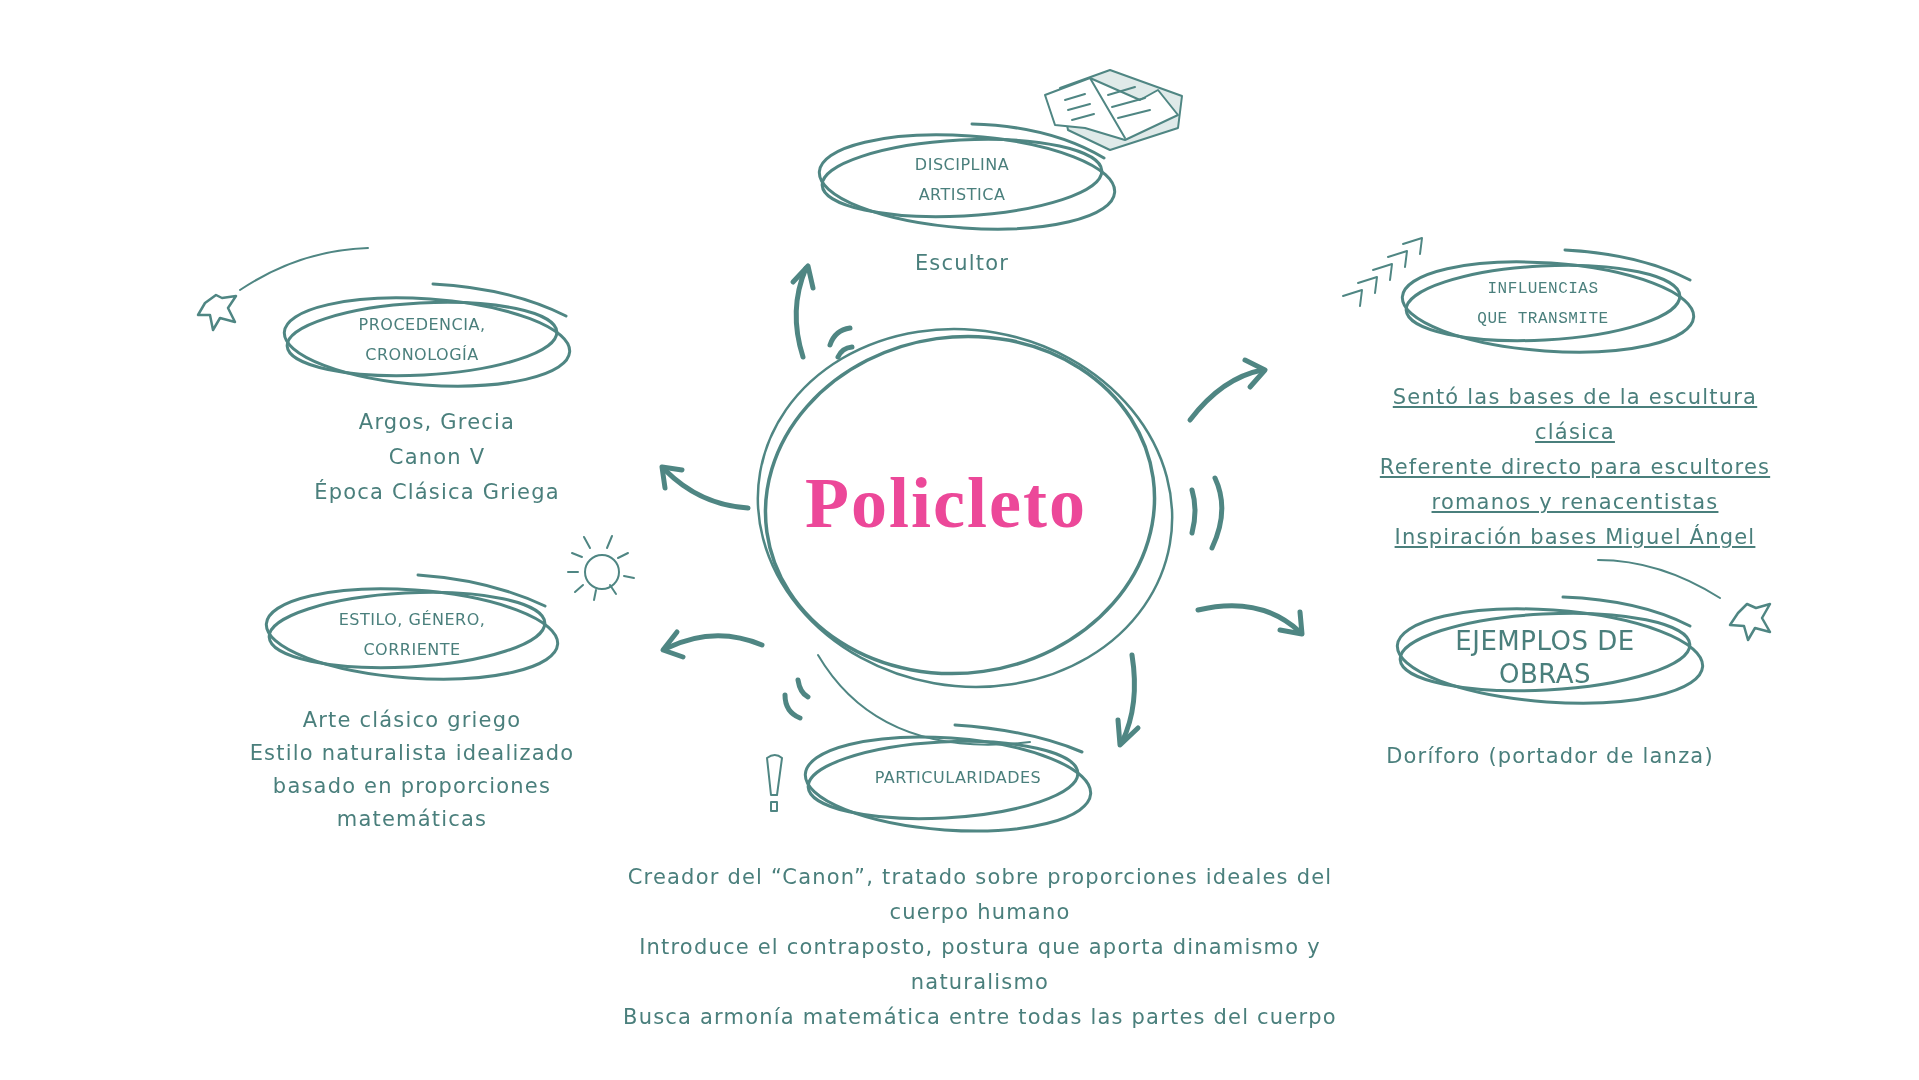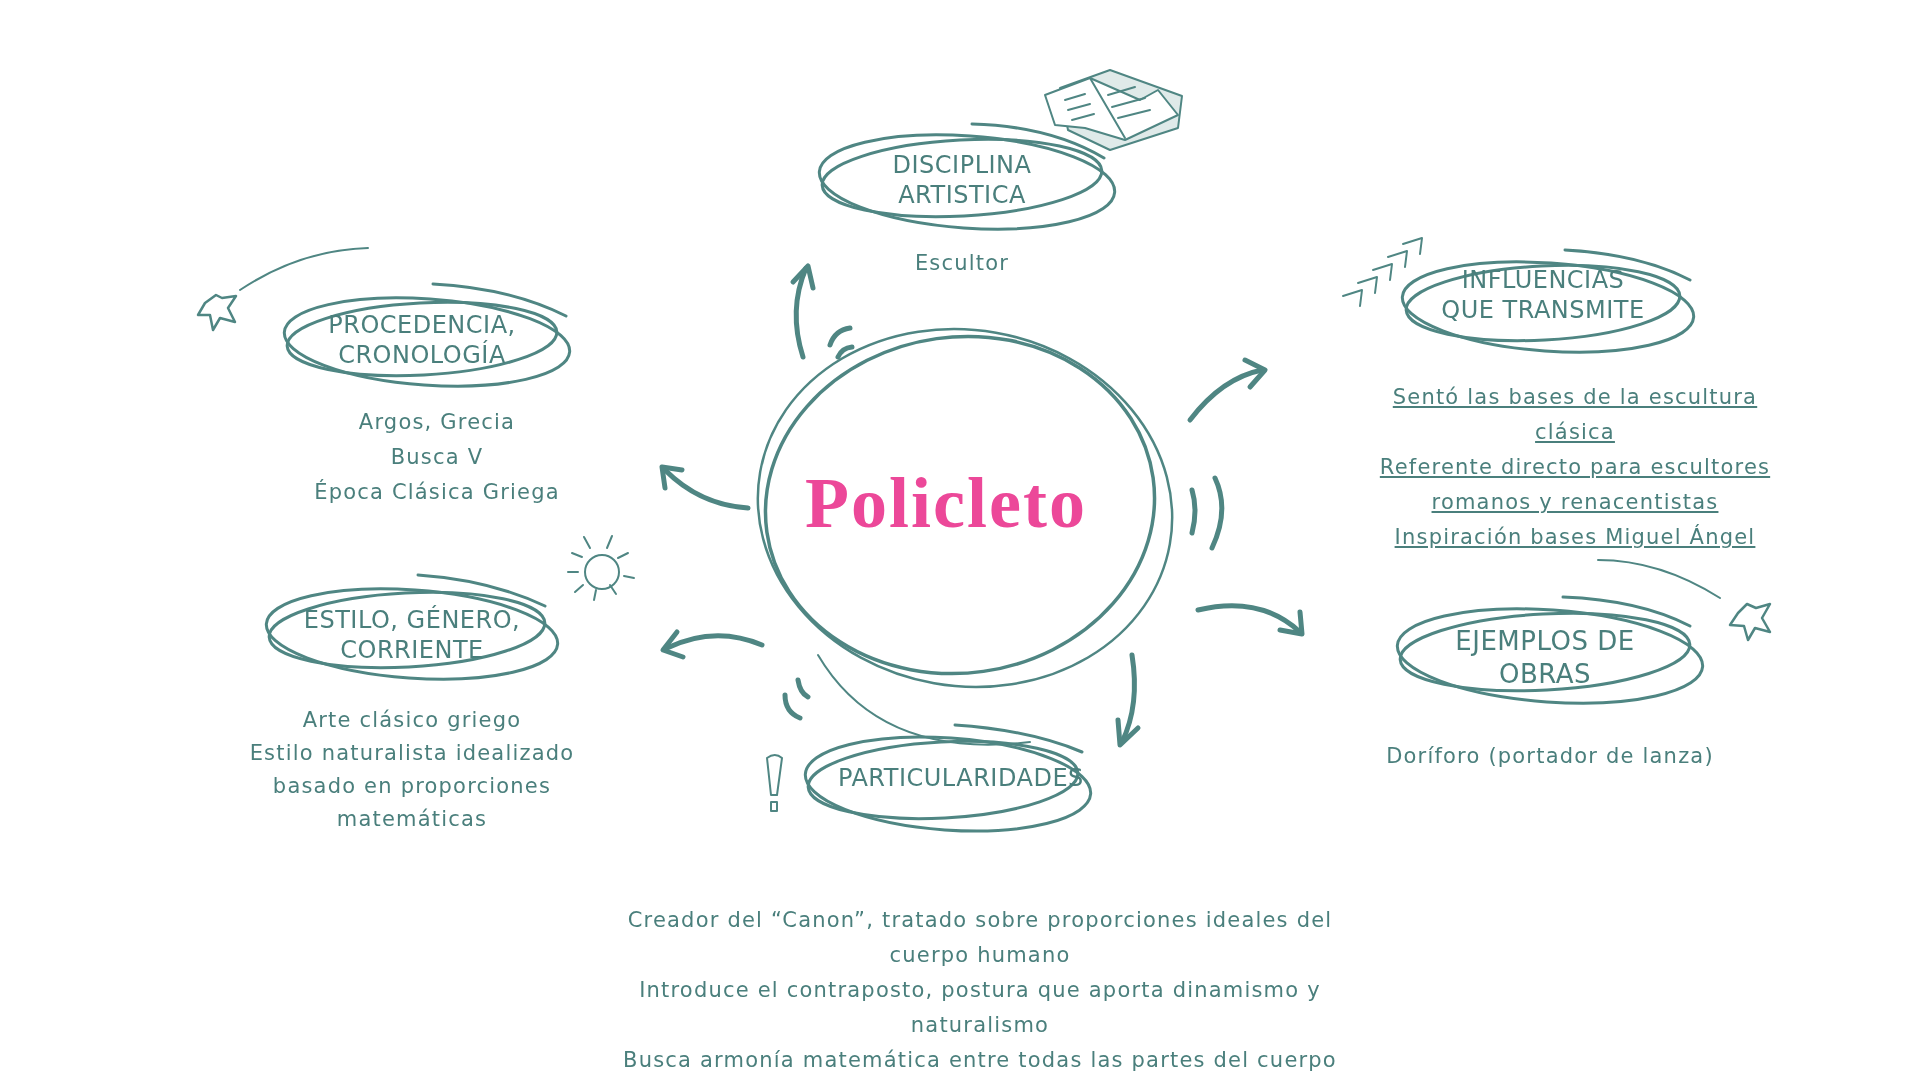--- a/index.html
+++ b/index.html
@@ -3,21 +3,21 @@
 <meta charset="utf-8">
 <style>
   html, body { margin: 0; padding: 0; }
   body {
     width: 1919px; height: 1080px; background: #ffffff; position: relative; overflow: hidden;
     font-family: "DejaVu Sans", sans-serif; color: #4f8683;
   }
   svg.deco { position: absolute; left: 0; top: 0; width: 1919px; height: 1080px; pointer-events: none; }
   .heading {
     position: absolute; text-align: center; font-family: "DejaVu Sans", sans-serif;
-    font-size: 24px; line-height: 30px; letter-spacing: 0.5px; color: #4a7f7c; text-transform: uppercase;
+    font-size: 16px; line-height: 30px; letter-spacing: 0.5px; color: #4a7f7c; text-transform: uppercase;
   }
   .body-text {
     position: absolute; text-align: center; font-family: "DejaVu Sans", sans-serif;
     font-size: 21px; line-height: 35px; color: #4a7f7c; letter-spacing: 1.2px;
   }
   .body-text div { white-space: nowrap; }
   .title {
     position: absolute; font-family: Liberation Serif, serif; font-weight: bold;
     font-size: 72px; color: #ec4899; letter-spacing: 2px;
   }
@@ -121,25 +121,25 @@
 <div class="body-text" style="left:862px; top:246px; width:200px;">
   <div>Escultor</div>
 </div>
 
 <div class="heading" style="left:312px; top:310px; width:220px;">
   <div>PROCEDENCIA,</div>
   <div>CRONOLOGÍA</div>
 </div>
 <div class="body-text" style="left:282px; top:405px; width:310px;">
   <div>Argos, Grecia</div>
-  <div>Busca V</div>
+  <div>Canon V</div>
   <div>Época Clásica Griega</div>
 </div>
 
-<div class="heading" style="left:1428px; top:265px; width:230px;">
+<div class="heading" style="left:1428px; top:274px; width:230px;font-family:Liberation Mono, monospace;">
   <div>INFLUENCIAS</div>
   <div>QUE TRANSMITE</div>
 </div>
 <div class="body-text" style="left:1340px; top:380px; width:470px;text-decoration:underline;">
   <div>Sentó las bases de la escultura</div>
   <div>clásica</div>
   <div>Referente directo para escultores</div>
   <div>romanos y renacentistas</div>
   <div>Inspiración bases Miguel Ángel</div>
 </div>
@@ -159,19 +159,19 @@
   <div>EJEMPLOS DE</div>
   <div>OBRAS</div>
 </div>
 <div class="body-text" style="left:1330px; top:728px; width:440px; text-align:center;margin-top:11px;">
   <div>Doríforo (portador de lanza)</div>
 </div>
 
 <div class="heading" style="left:838px; top:763px; width:240px;">
   <div>PARTICULARIDADES</div>
 </div>
-<div class="body-text" style="left:545px; top:860px; width:870px;margin-top:43px;">
+<div class="body-text" style="left:545px; top:860px; width:870px;">
   <div>Creador del “Canon”, tratado sobre proporciones ideales del</div>
   <div>cuerpo humano</div>
   <div>Introduce el contraposto, postura que aporta dinamismo y</div>
   <div>naturalismo</div>
   <div>Busca armonía matemática entre todas las partes del cuerpo</div>
 </div>
 
 </body></html>

